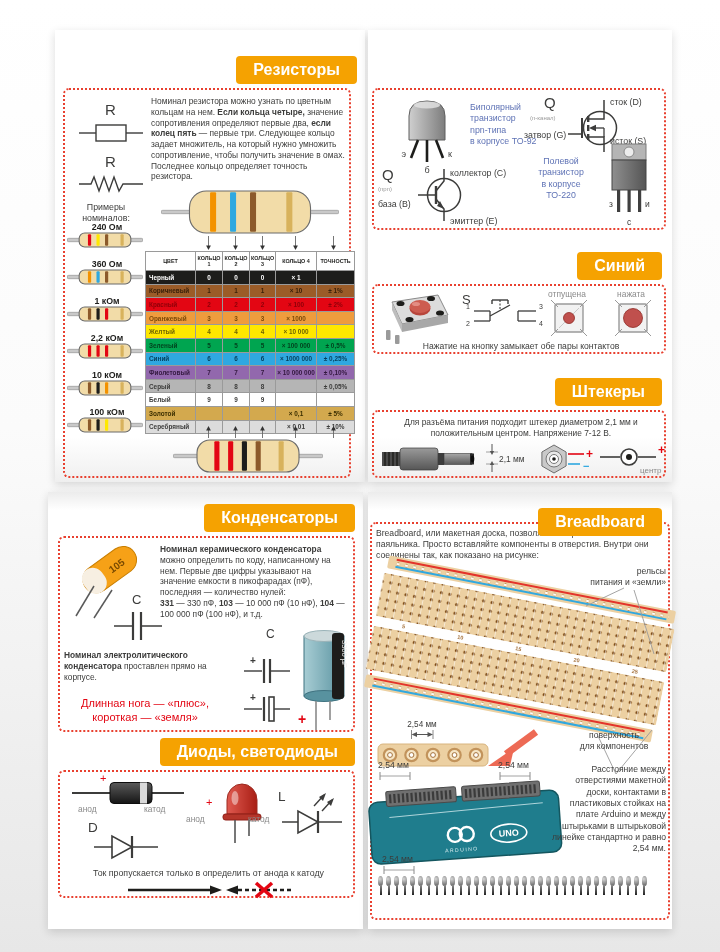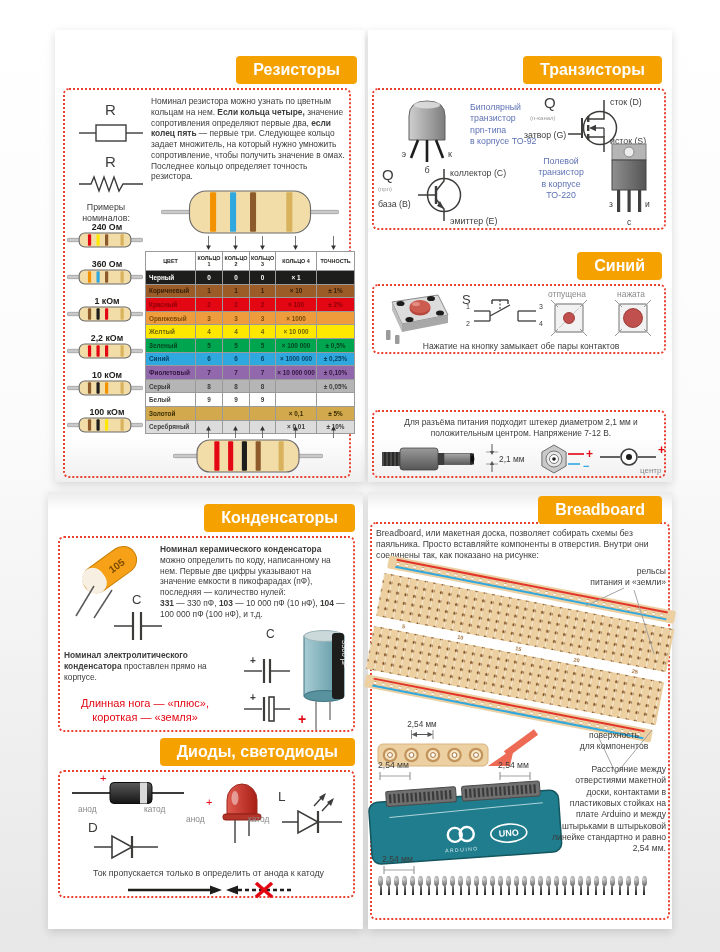--- a/index.html
+++ b/index.html
@@ -314,21 +314,20 @@
             <rect x="55.11000000000001" y="2.2" width="5.1000000000000005" height="29.6" rx="1" fill="#E30613"></rect>
             <rect x="68.88000000000001" y="2.2" width="5.1000000000000005" height="29.6" rx="1" fill="#1D1D1B"></rect>
             <rect x="82.65" y="2.2" width="5.1000000000000005" height="29.6" rx="1" fill="#8C5A2B"></rect>
             <rect x="105.60000000000002" y="2.2" width="5.1000000000000005" height="29.6" rx="1" fill="#D8B25C"></rect>
           </svg>
         </div>
     </div>
   </section>
 
   <section class="panel" id="p-tr">
-    <div class="badge" style="top:26px;right:10px">Транзисторы</div>
     <div class="dbox" style="left:4px;top:58px;width:294px;height:142px">
 
       <div class="a" style="left:20px;top:4px">
         <svg width="66" height="80" viewBox="0 0 66 80">
           <defs>
               <linearGradient id="g92" x1="0" y1="0" x2="1" y2="0">
                 <stop offset="0" stop-color="#cfcfcf"></stop>
                 <stop offset="1" stop-color="#7d7d7d"></stop>
               </linearGradient>
             </defs>
@@ -468,20 +467,21 @@
           <line x1="1" y1="1" x2="8" y2="8" stroke="#9a9a9a"></line>
             <line x1="37" y1="1" x2="30" y2="8" stroke="#9a9a9a"></line>
           <line x1="1" y1="37" x2="8" y2="30" stroke="#9a9a9a"></line>
             <line x1="37" y1="37" x2="30" y2="30" stroke="#9a9a9a"></line>
           <circle cx="19" cy="19" r="9.5" fill="#c0504d" stroke="#8e2b25" stroke-width="0.8"></circle>
         </svg>
       </div>
       <div class="a txt ctr" style="left:0;top:55px;width:294px;font-size:8.6px">Нажатие на кнопку замыкает обе пары контактов</div>
     </div>
 
+    <div class="badge" style="top:348px;right:10px">Штекеры</div>
     <div class="dbox" style="left:4px;top:380px;width:294px;height:68px">
       <p class="a txt ctr" style="left:8px;top:5px;width:278px">Для разъёма питания подходит штекер диаметром 2,1 мм и положительным центром. Напряжение 7-12 В.</p>
       <div class="a" style="left:6px;top:32px">
         <svg width="100" height="30" viewBox="0 0 100 30">
           <defs>
             <linearGradient id="gbody" x1="0" y1="0" x2="0" y2="1">
                 <stop offset="0" stop-color="#9a9a9a"></stop>
                 <stop offset="1" stop-color="#565656"></stop>
               </linearGradient>
             <linearGradient id="gbar" x1="0" y1="0" x2="0" y2="1">
@@ -677,21 +677,21 @@
           <polygon points="108,10 120,5.5 120,14.5" fill="#1d1d1b"></polygon>
           <line x1="120" y1="10" x2="176" y2="10" stroke="#1d1d1b" stroke-width="2.6" stroke-dasharray="4,3"></line>
           <line x1="138" y1="3" x2="154" y2="17" stroke="#E30613" stroke-width="3.6"></line>
           <line x1="154" y1="3" x2="138" y2="17" stroke="#E30613" stroke-width="3.6"></line>
         </svg>
       </div>
     </div>
   </section>
 
   <section class="panel" id="p-br">
-    <div class="badge" style="top:4px;right:10px">Breadboard</div>
+    <div class="badge" style="top:16px;right:10px">Breadboard</div>
     <div class="dbox" style="left:2px;top:30px;width:300px;height:398px">
       <p class="a txt" style="left:4px;top:4px;width:290px;font-size:8.6px">Breadboard, или макетная доска, позволяет собирать схемы без паяльника. Просто вставляйте компоненты в отверстия. Внутри они соединены так, как показано на рисунке:</p>
       <div class="a txt rt pre" style="left:188px;top:42px;width:106px;font-size:8.6px">рельсы
 питания и «земли»</div>
 
       <div class="bb">
         <div class="rail top">
             <div class="holes"></div>
           </div>
         <div class="bank"></div>

